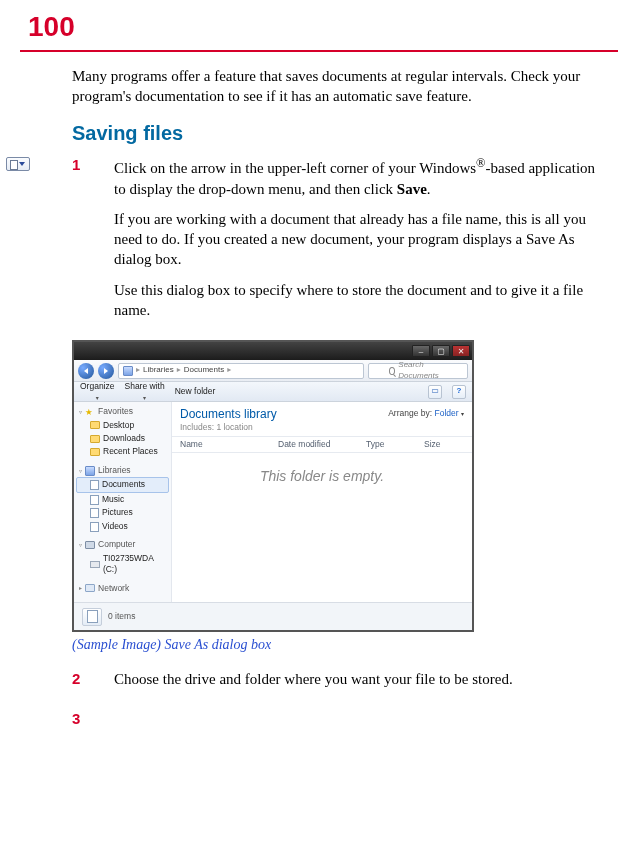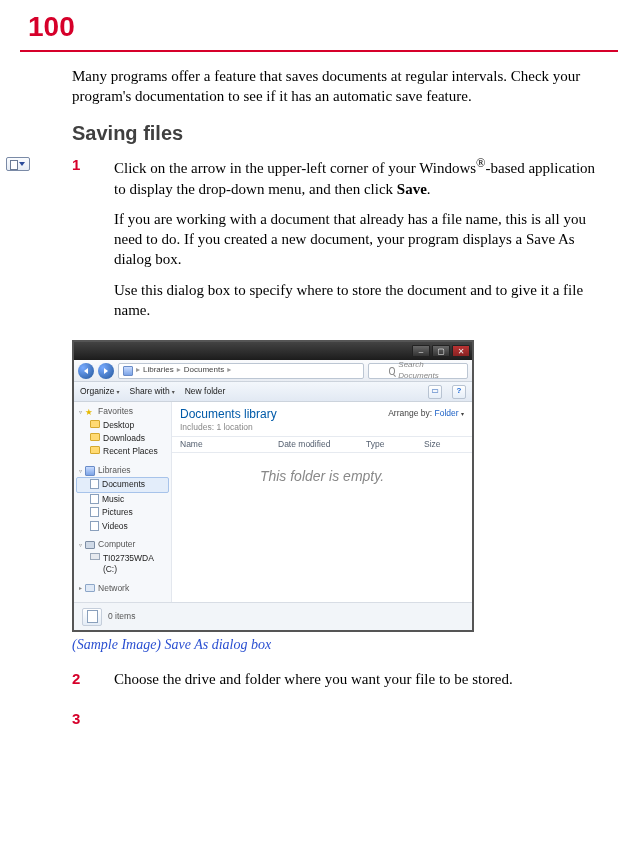--- a/index.html
+++ b/index.html
@@ -43,21 +43,21 @@
     background: #d6002a;
     margin: 4px 20px 14px 20px;
   }
   .body-text {
     margin: 0 30px 14px 72px;
   }
   .section-heading {
     font-family: Arial, Helvetica, sans-serif;
     font-size: 20px;
     font-weight: bold;
-    color: #404040;
+    color: #0369a1;
     margin: 6px 0 8px 72px;
   }
   .step-row {
     display: flex;
     align-items: flex-start;
     margin: 0 30px 10px 0;
   }
   .step-side-icon {
     width: 34px;
     flex: 0 0 34px;
@@ -182,21 +182,21 @@
     height: 20px;
     background: linear-gradient(#f3f7fc,#e2e9f3);
     border-bottom: 1px solid #ccd3dc;
     display: flex;
     align-items: center;
     padding: 0 6px;
     gap: 10px;
     font-size: 8.5px;
     color: #1a1a1a;
   }
-  .tb-item { display:flex; align-items:center; gap:2px; }
+  .tb-item { display:flex; align-items:center; gap:2px;flex-direction:column; }
   .tb-item .dd { font-size:6px; color:#555; }
   .tb-spacer { flex:1; }
   .tb-iconbtn {
     width:14px; height:14px;
     border:1px solid #b8c3d2;
     border-radius:2px;
     background:linear-gradient(#fff,#e6eef8);
     display:flex; align-items:center; justify-content:center;
     font-size:8px; color:#2a62b9;
   }
@@ -207,21 +207,21 @@
   .sidebar {
     width: 102px;
     border-right: 1px solid #e3e7ee;
     background: #f6f8fb;
     padding: 2px 2px;
     font-size: 8.5px;
   }
   .sb-group { font-weight: normal; color:#555; margin: 2px 0 1px 3px; display:flex; align-items:center; gap:3px;}
   .sb-group .tri { font-size:6px; color:#888;}
   .sb-item {
-    display: flex; align-items:flex-start; gap:3px;
+    display: flex; align-items:center; gap:3px;
     padding: 1px 0 1px 14px;
     color:#222;
   }
   .sb-item.sel { background:#e3edfa; border:1px solid #a7c3ea; border-radius:2px; padding-left:13px;}
   .ic { width:10px; height:10px; display:inline-block; }
   .ic-star{ color:#e6b800;}
   .ic-folder{ width:10px;height:8px;background:#ffda73;border:1px solid #d5a92f;border-radius:1px;}
   .ic-lib{ width:10px;height:10px;background:linear-gradient(#c9dcff,#7ba3e6);border:1px solid #6a8cc7;border-radius:1px;}
   .ic-doc{ width:9px;height:10px;background:#fff;border:1px solid #8aa0bc;}
   .ic-pc{ width:10px;height:8px;background:#cfd9e6;border:1px solid #7e8ea4;border-radius:1px;}

